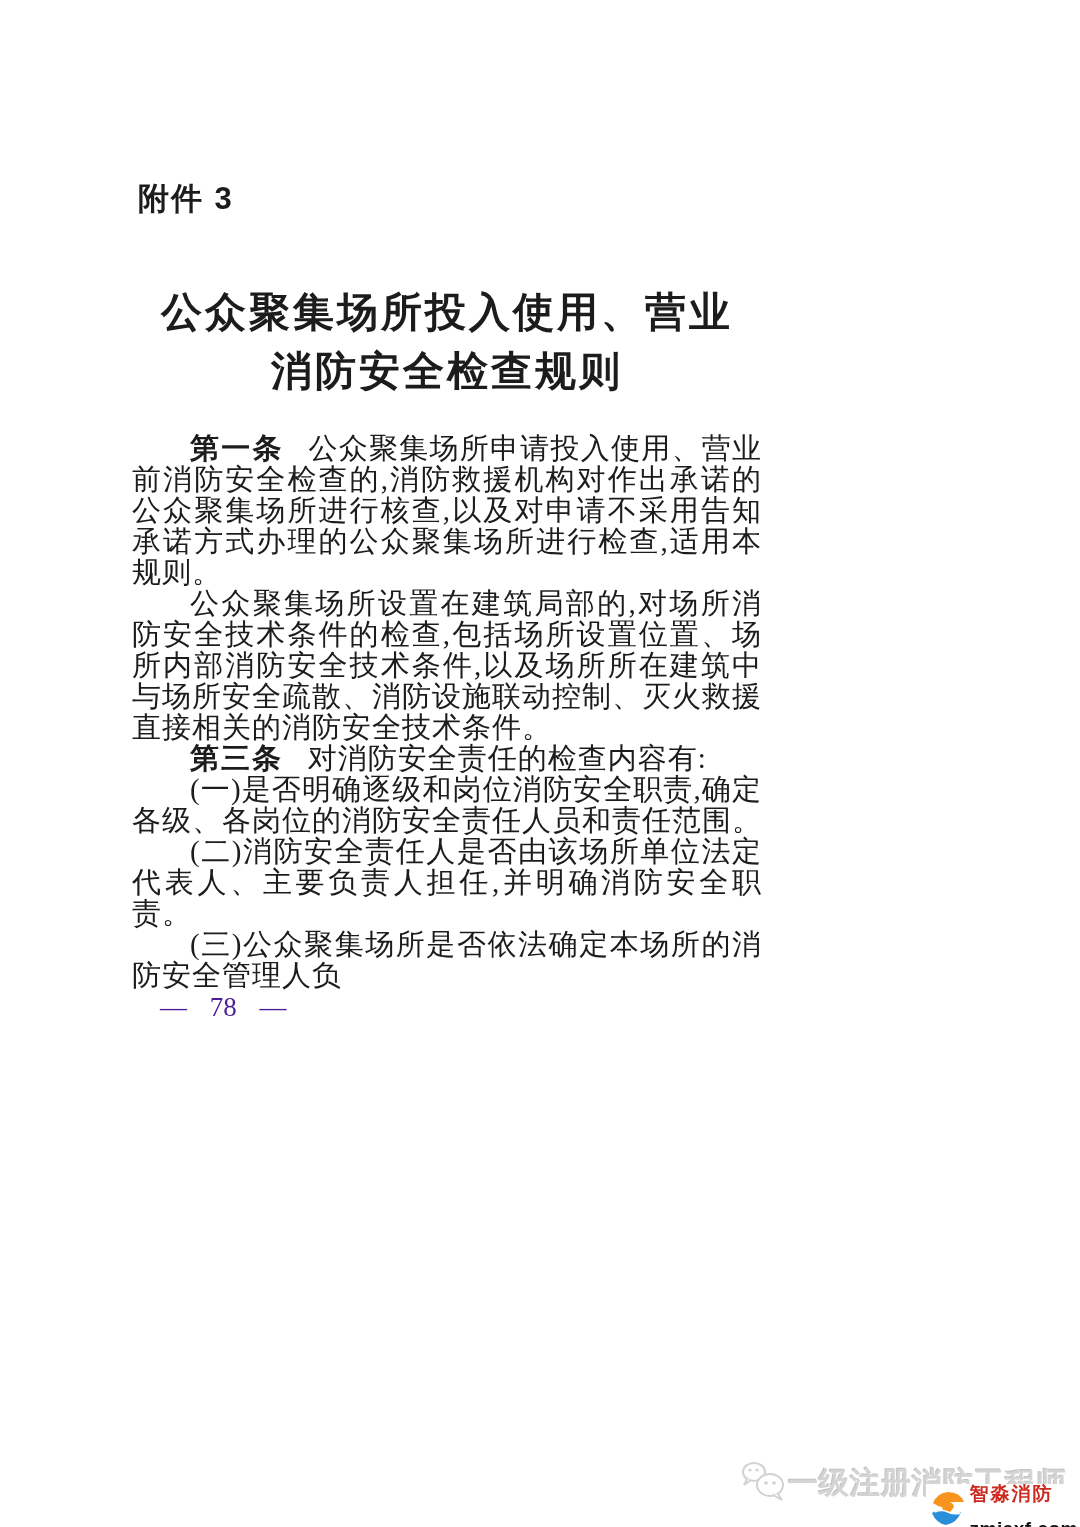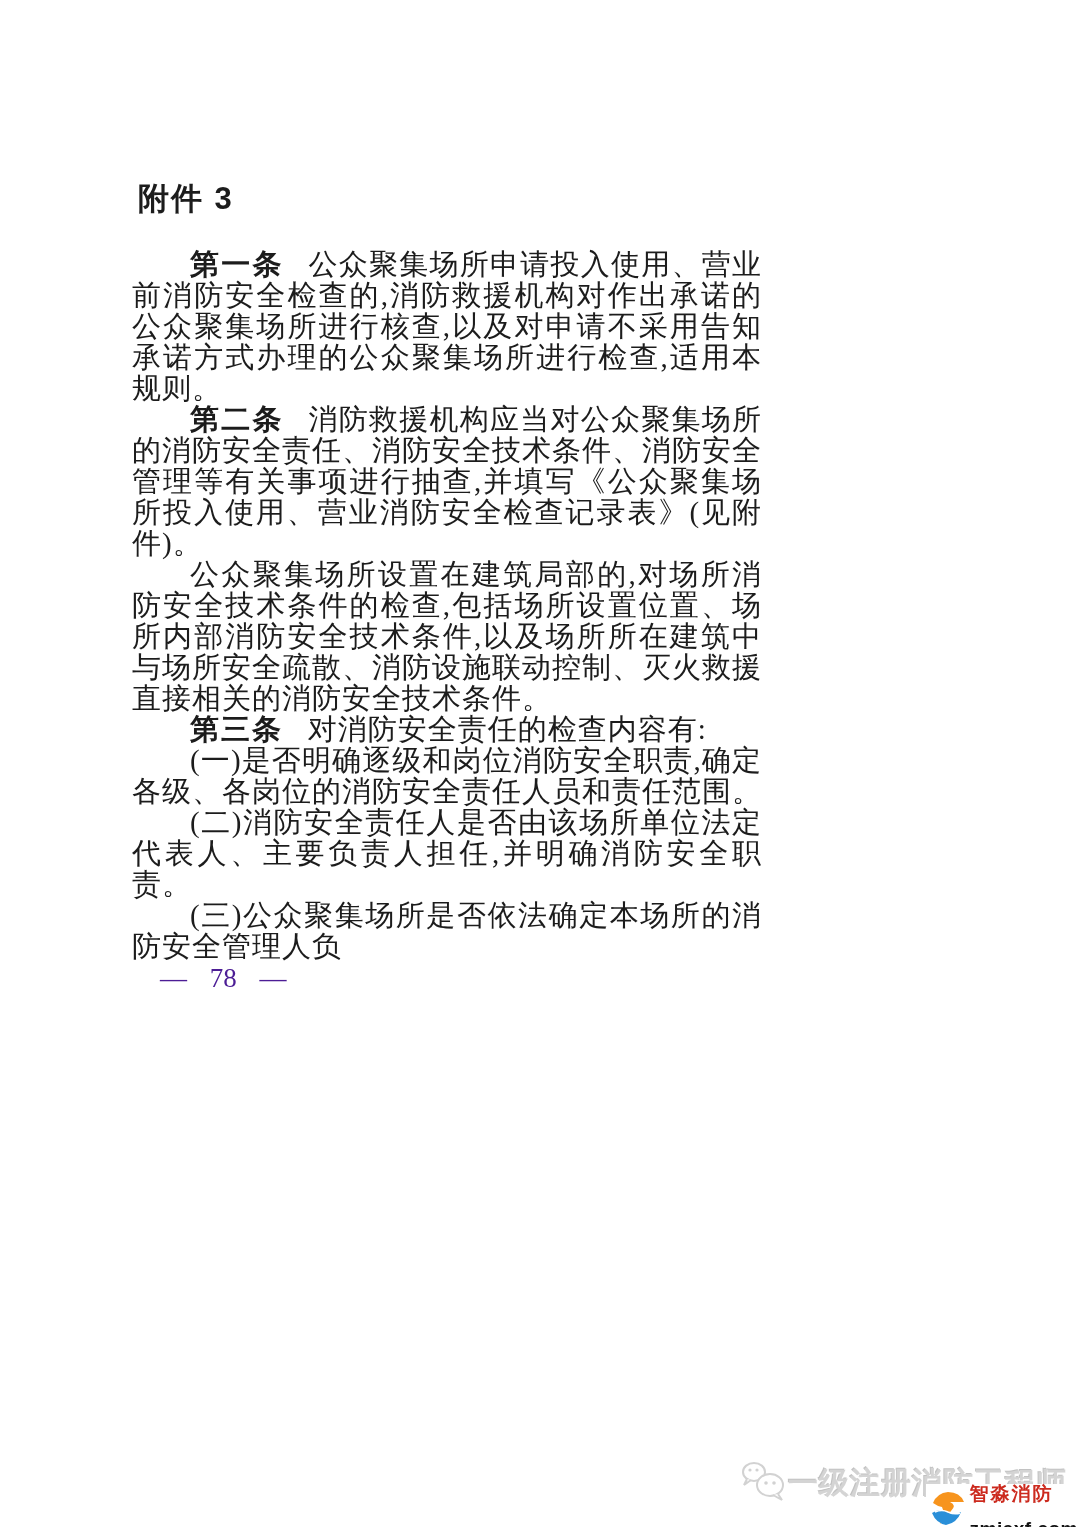--- a/index.html
+++ b/index.html
@@ -114,24 +114,27 @@
   }
 </style>
 </head>
 <body>
 
 <div class="page">
   <div class="content">
 
     <div class="attachment-label">附件 3</div>
 
+    <div class="doc-title">
+      <div>公众聚集场所投入使用、营业</div>
+      <div>消防安全检查规则</div>
+    </div>
 
     <div class="body-text">
       <p><span class="para-lead">第一条</span><span>公众聚集场所申请投入使用、营业前消防安全检查的,消防救援机构对作出承诺的公众聚集场所进行核查,以及对申请不采用告知承诺方式办理的公众聚集场所进行检查,适用本规则。</span></p>
-      <p><span class="para-lead">第二条</span><span>消防救援机构应当对公众聚集场所的消防安全责任、消防安全技术条件、消防安全管理等有关事项进行抽查,并填写《公众聚集场所投入使用、营业消防安全检查记录表》(见附件)。</span></p>
       <p><span>公众聚集场所设置在建筑局部的,对场所消防安全技术条件的检查,包括场所设置位置、场所内部消防安全技术条件,以及场所所在建筑中与场所安全疏散、消防设施联动控制、灭火救援直接相关的消防安全技术条件。</span></p>
       <p><span class="para-lead">第三条</span><span>对消防安全责任的检查内容有:</span></p>
       <p><span>(一)是否明确逐级和岗位消防安全职责,确定各级、各岗位的消防安全责任人员和责任范围。</span></p>
       <p><span>(二)消防安全责任人是否由该场所单位法定代表人、主要负责人担任,并明确消防安全职责。</span></p>
       <p><span>(三)公众聚集场所是否依法确定本场所的消防安全管理人负</span></p>
     </div>
 
     <div class="page-number">— 78 —</div>
   </div>
 

